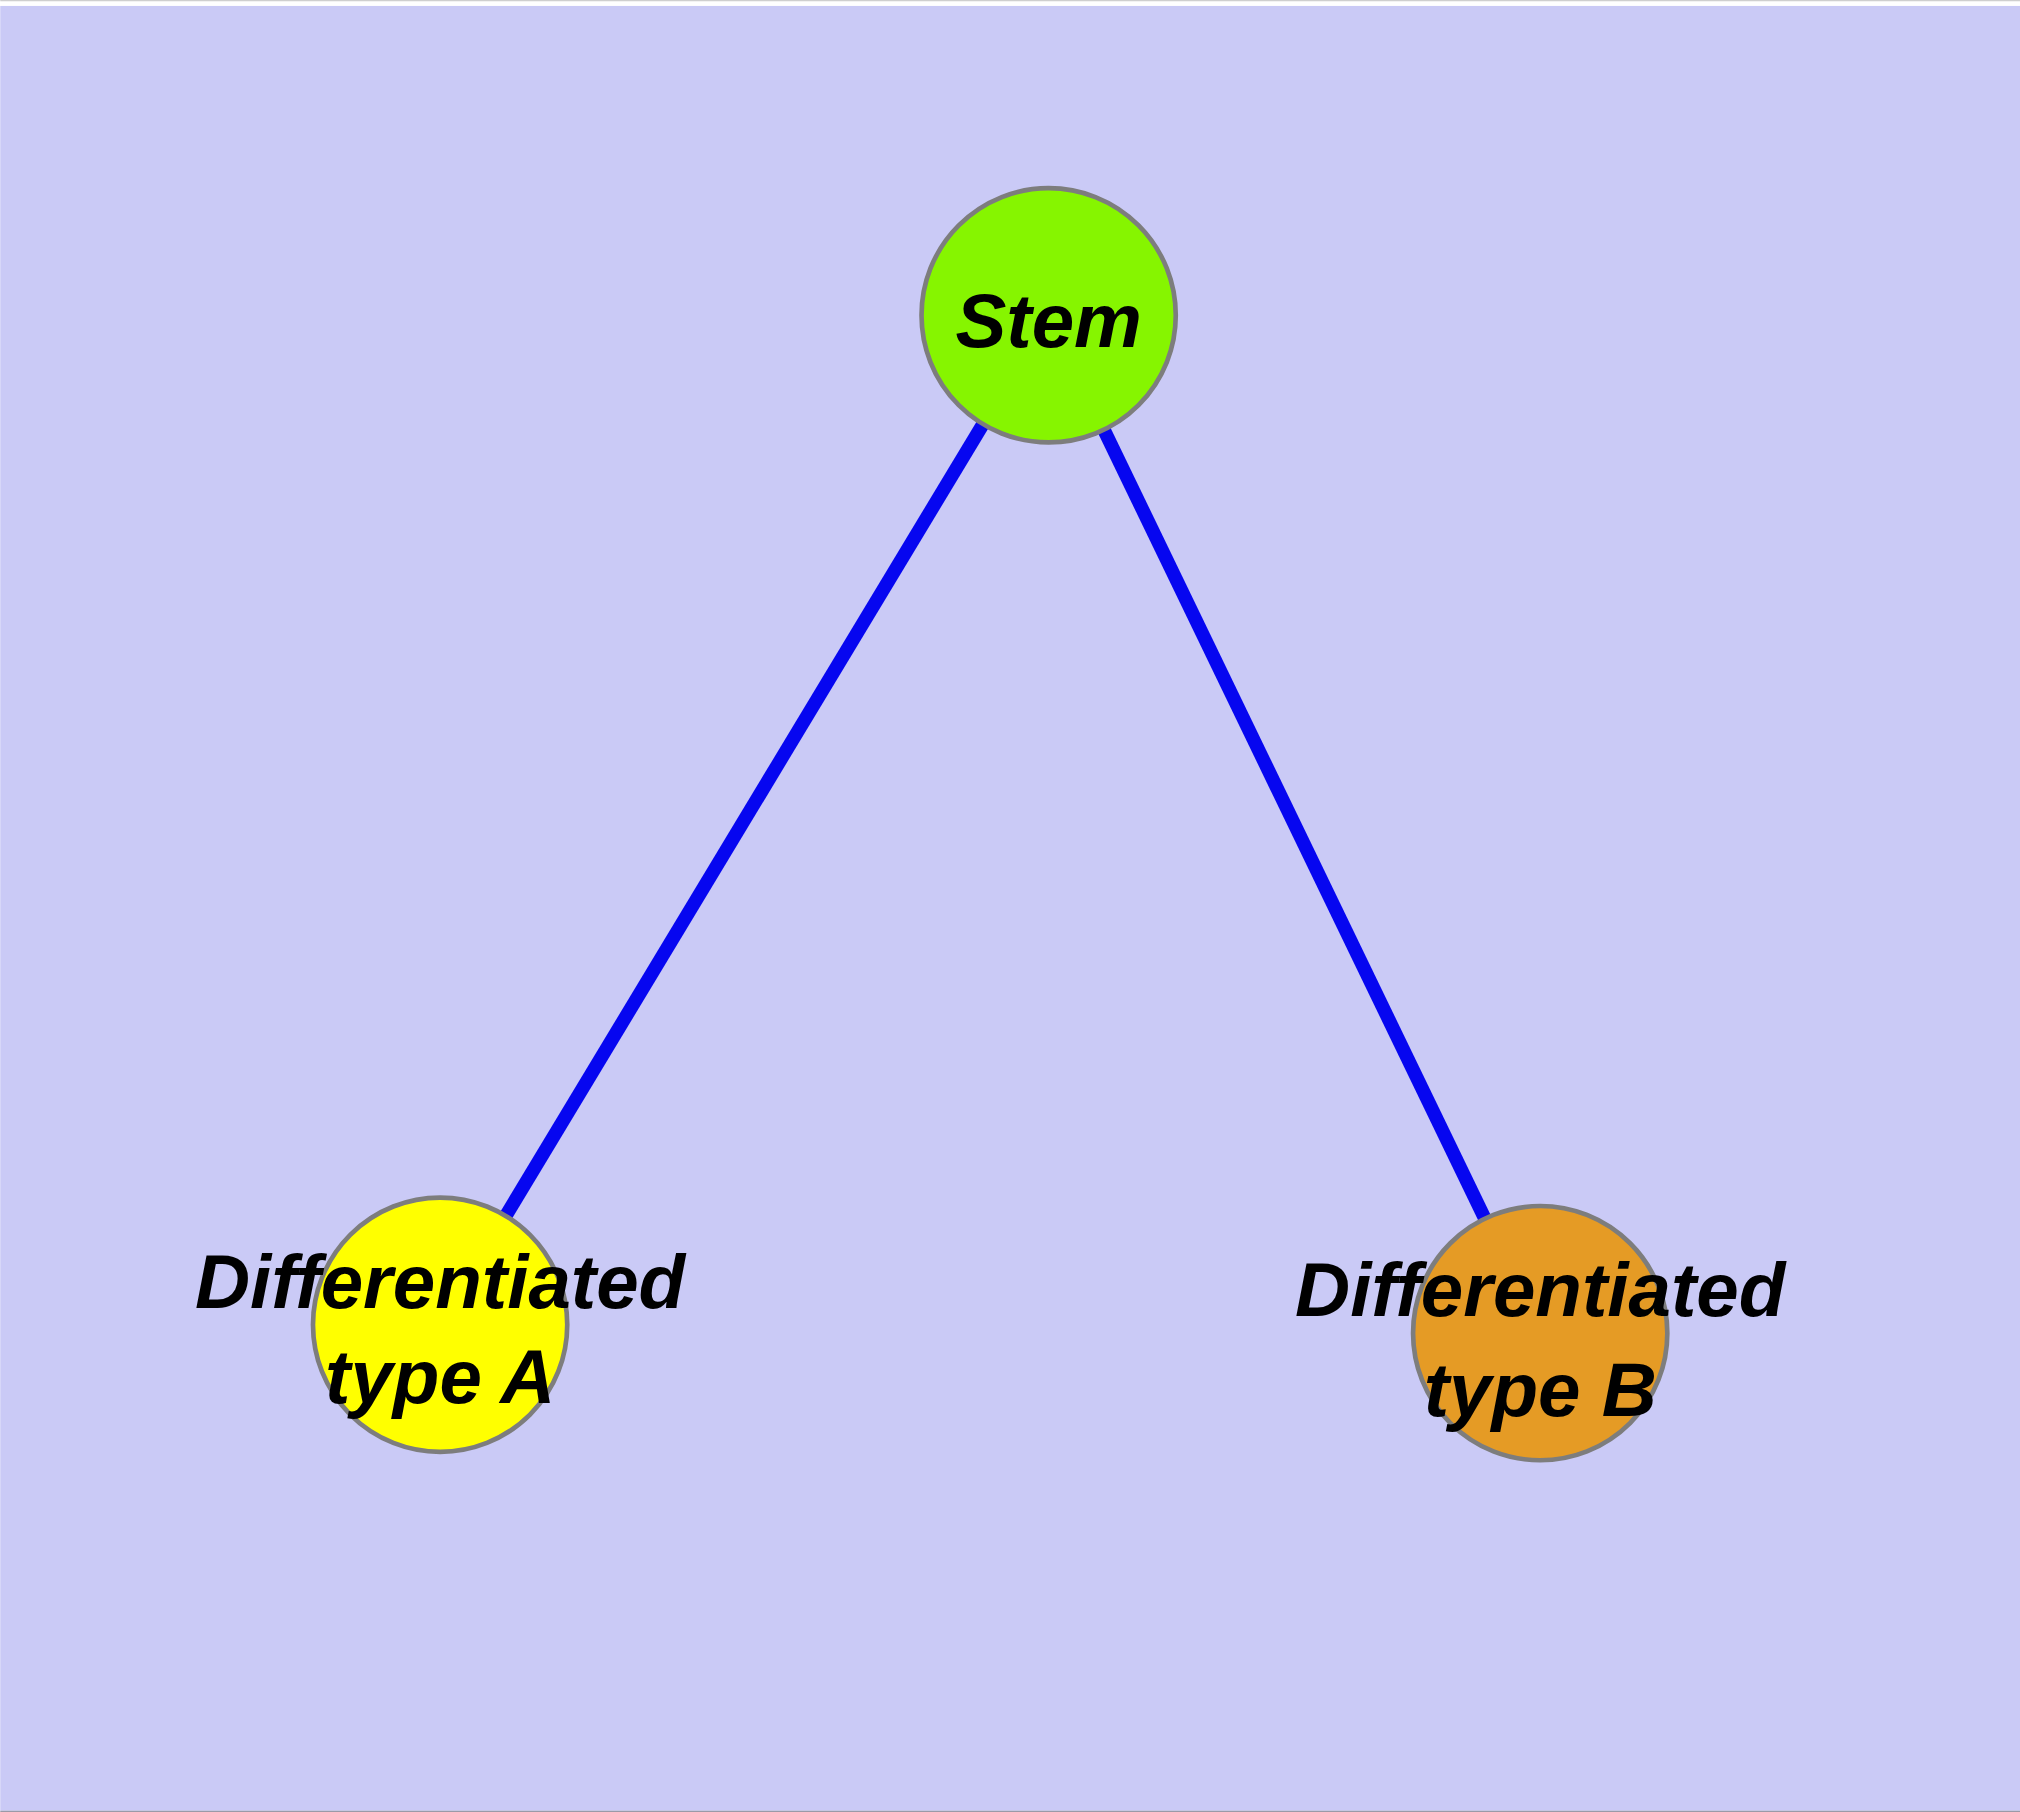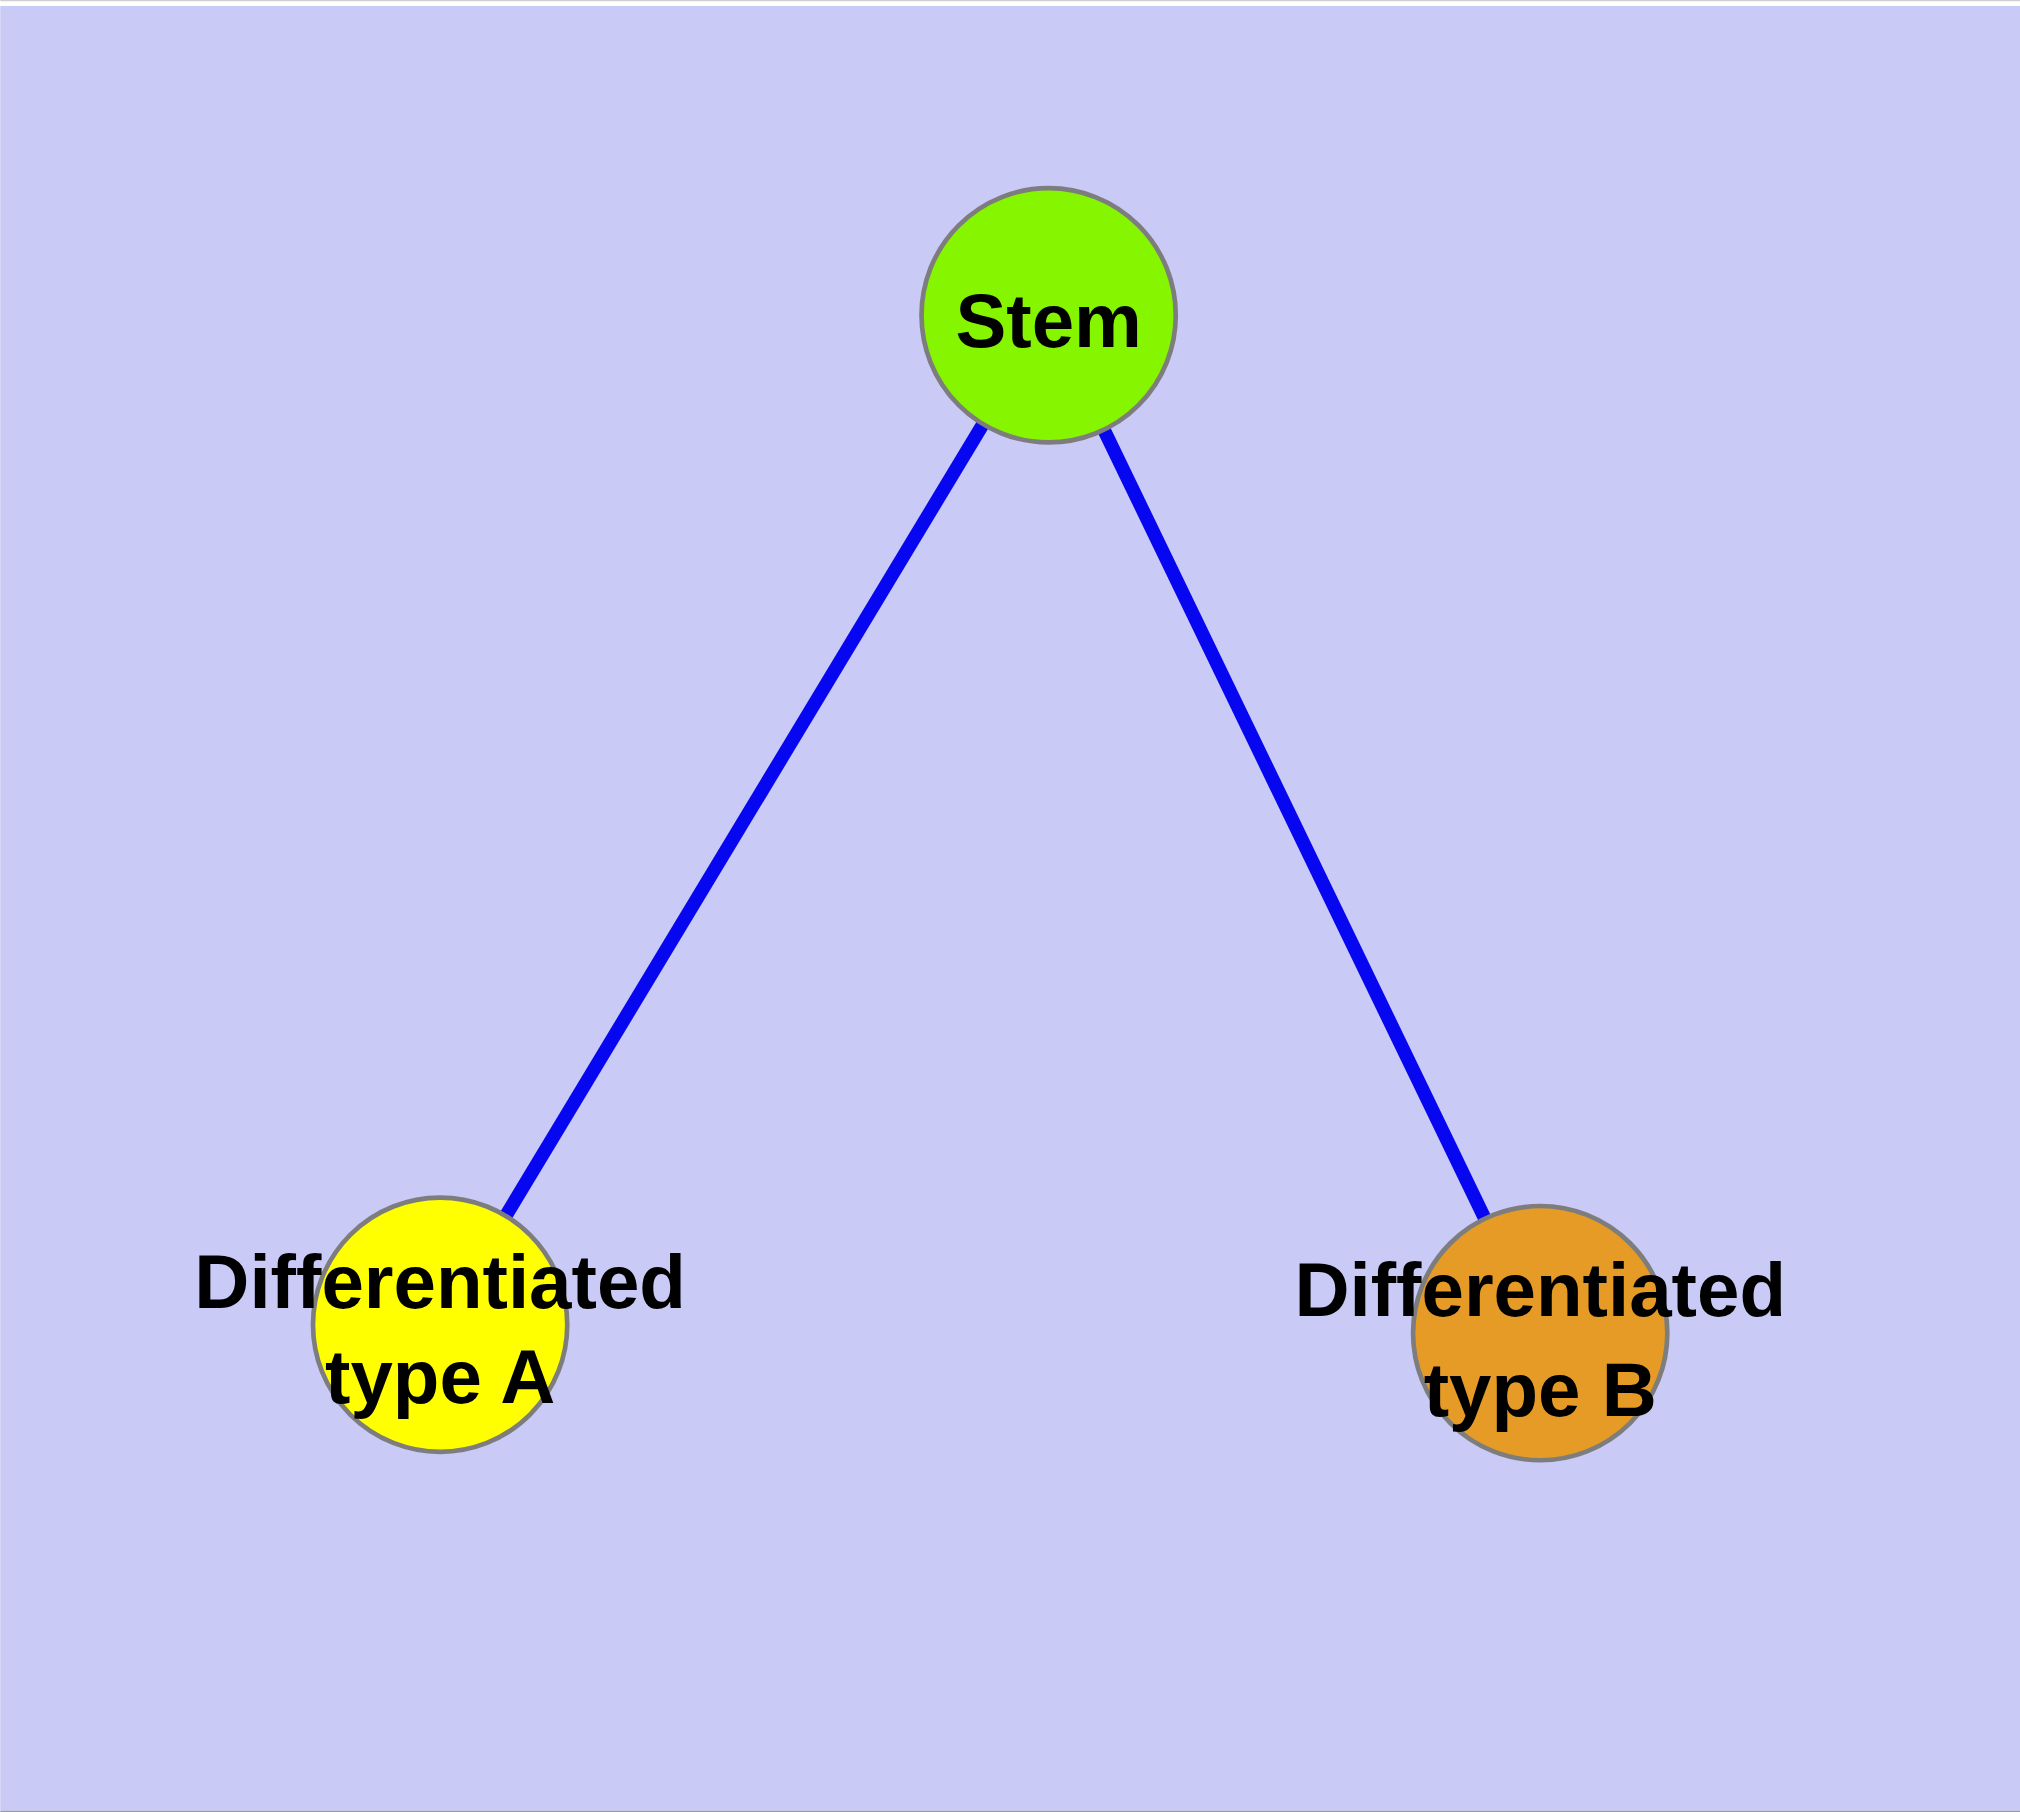--- a/index.html
+++ b/index.html
@@ -7,20 +7,21 @@
     padding: 0;
     background: #ffffff;
     width: 2021px;
     height: 1812px;
     overflow: hidden;
   }
   .plot-window {
     position: relative;
     width: 2021px;
     height: 1580px;
+    font-style: italic;
   }
   svg.graph-canvas {
     display: block;
     width: 2021px;
     height: 1812px;
   }
   .node-label {
     font-family: "Liberation Sans", "DejaVu Sans", sans-serif;
     font-weight: bold;
     font-size: 90px;

